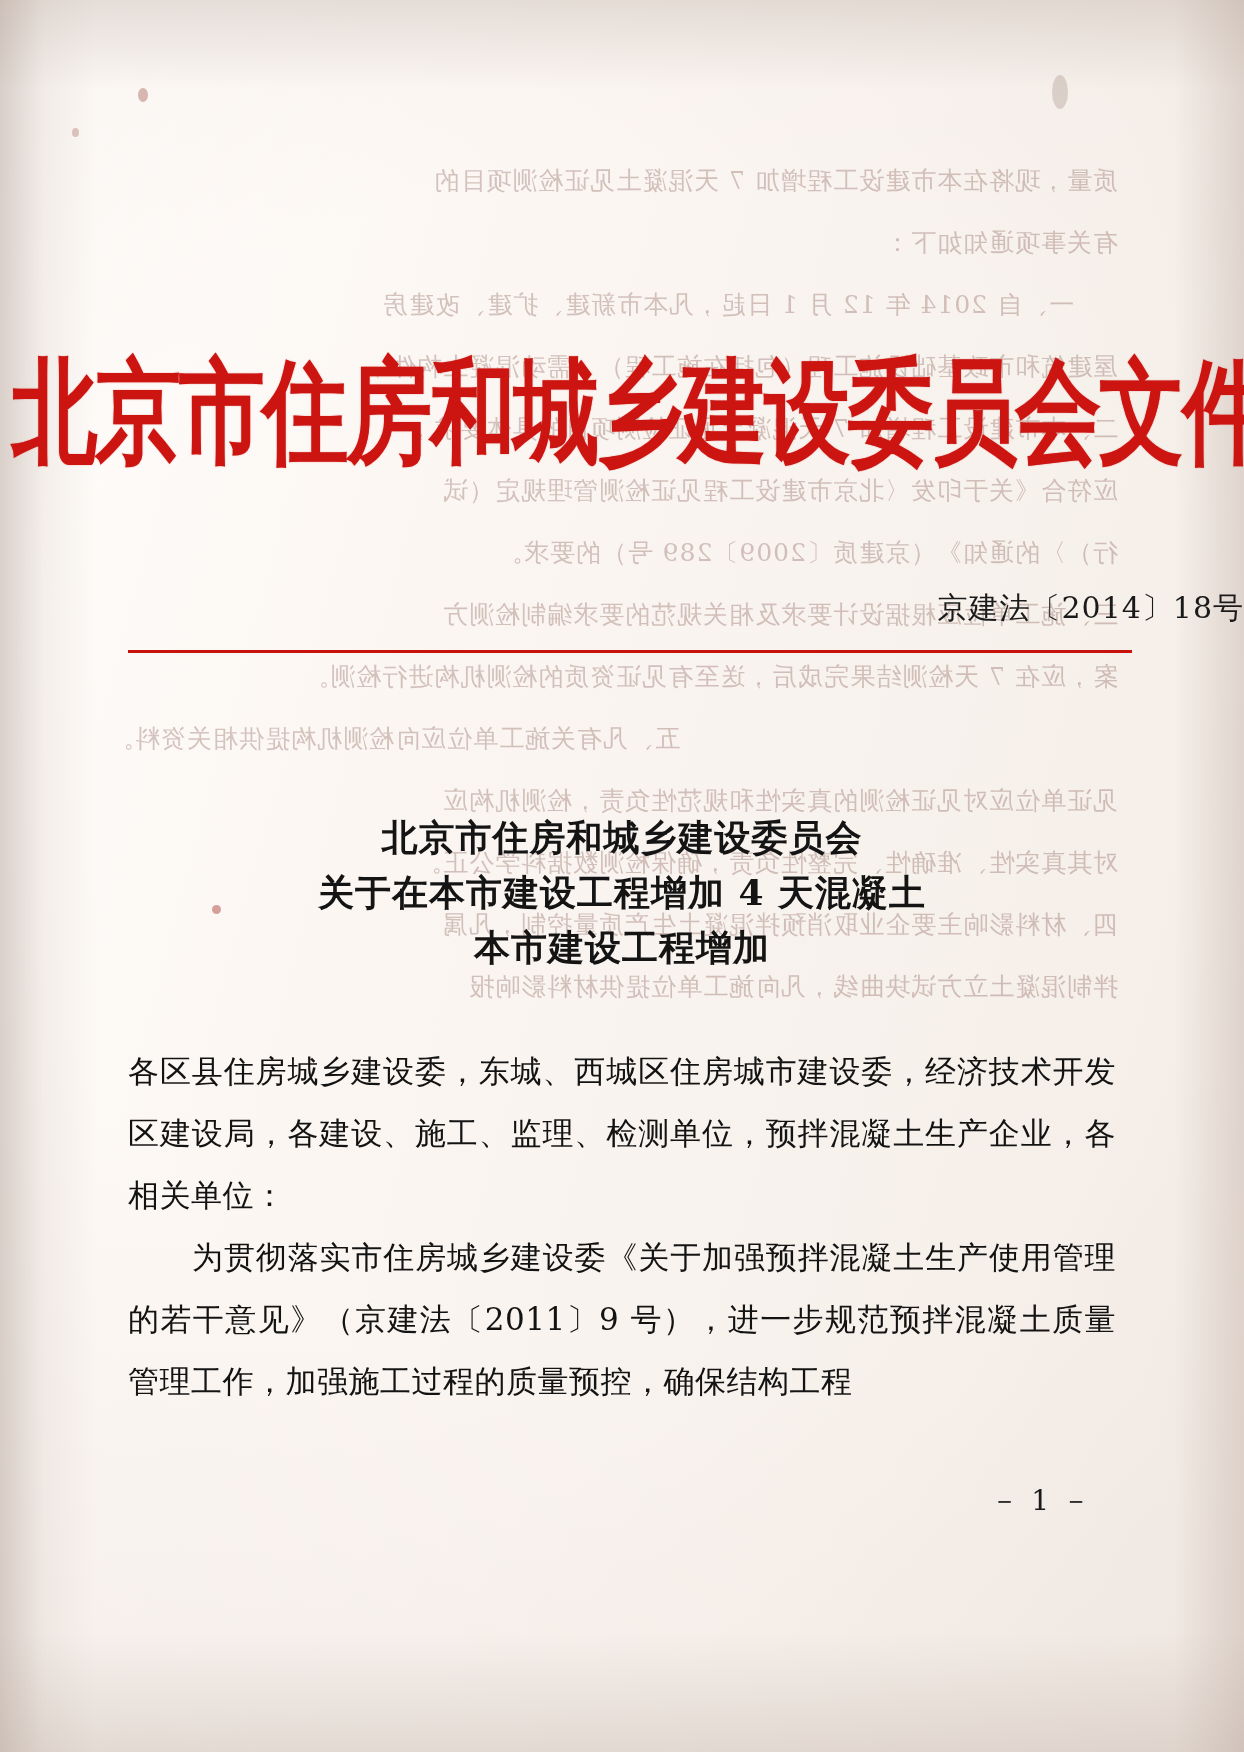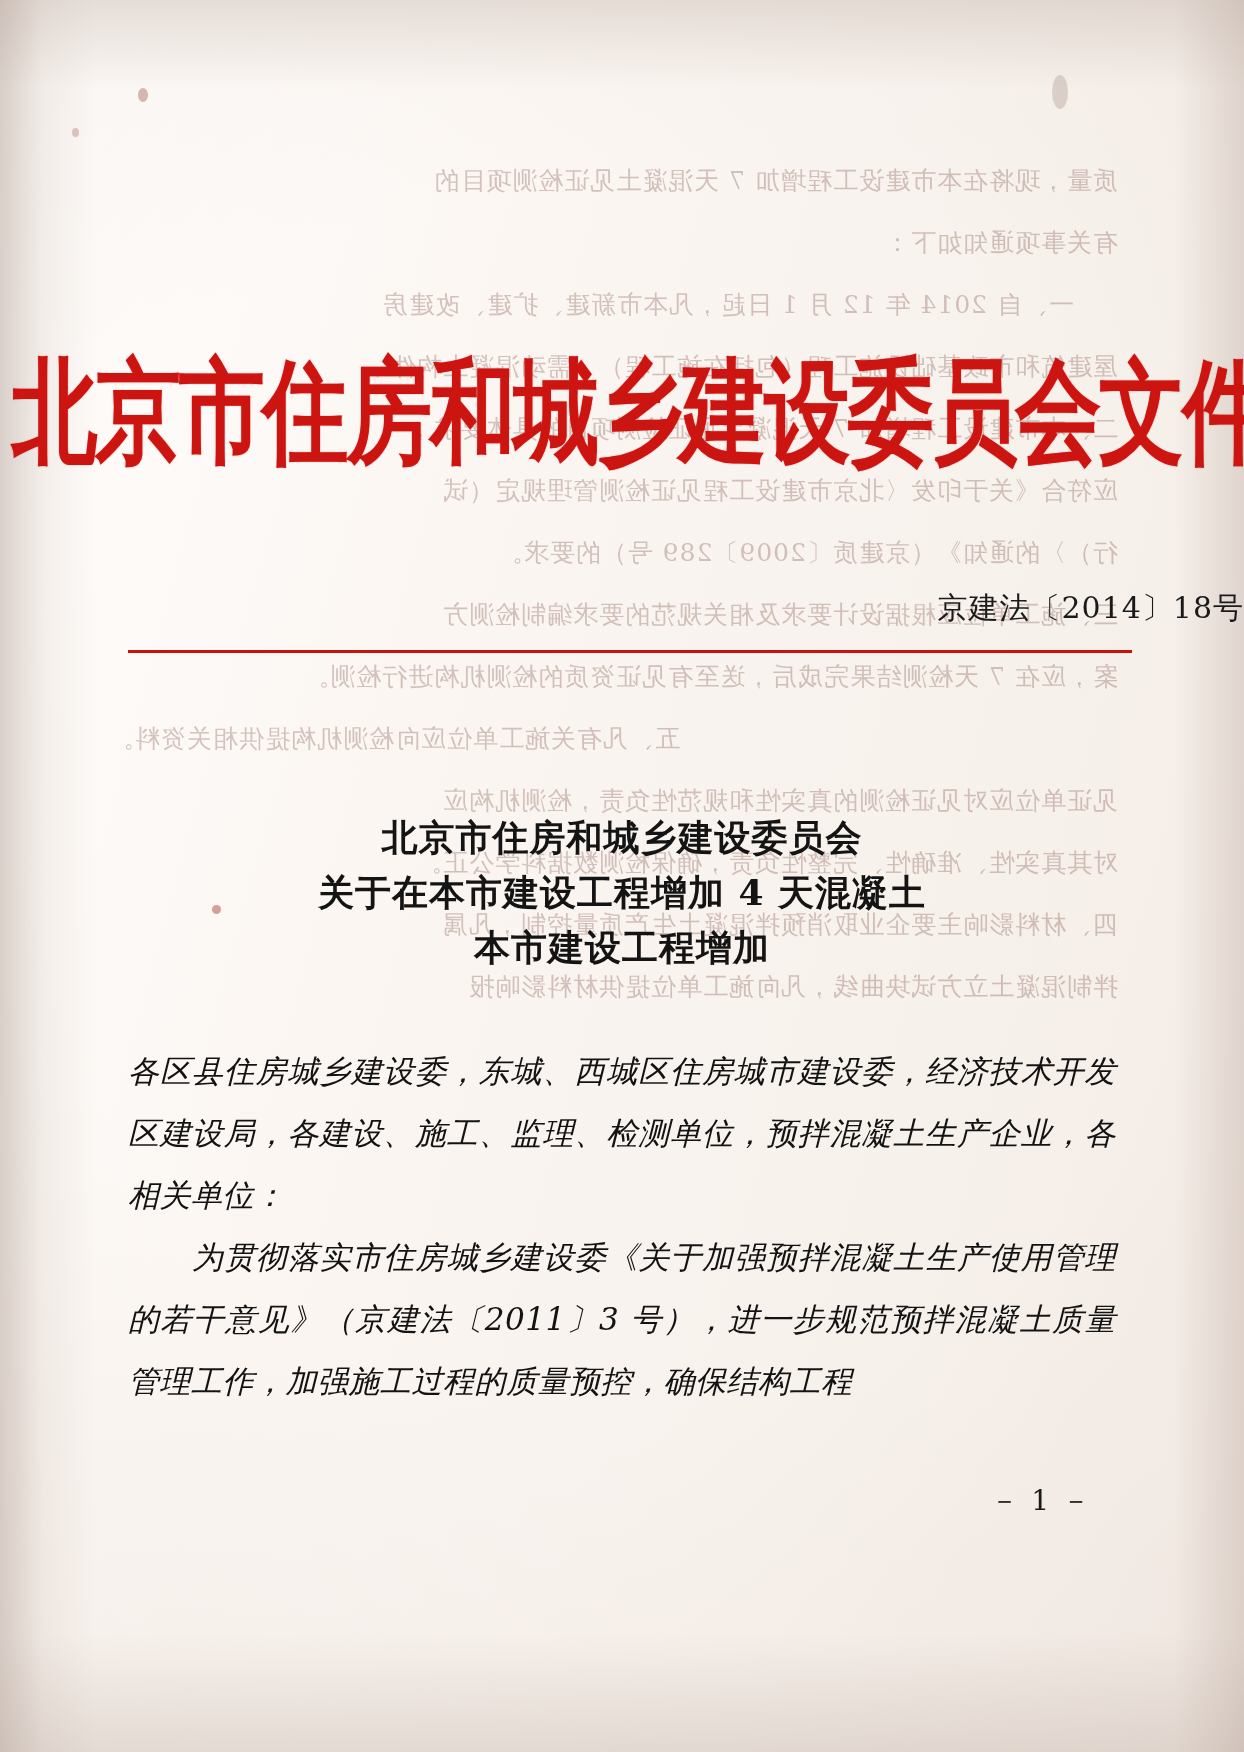--- a/index.html
+++ b/index.html
@@ -148,21 +148,20 @@
     color: #131313;
     font-size: 31px;
     line-height: 62px;
     letter-spacing: 0.5px;
     z-index: 5;
   }
   #body-text p {
     margin: 0;
     text-align: justify;
     text-justify: inter-ideograph;
-    font-style: italic;
   }
   #body-text p.indent2 { text-indent: 64px; }
 
   
   #page-number {
     position: absolute;
     left: 0; right: 0;
     bottom: 232px;
     text-align: right;
     padding-right: 152px;
@@ -222,18 +221,18 @@
   <div id="red-rule"></div>
 
   <div id="doc-title">
     <span class="tline">北京市住房和城乡建设委员会</span>
     <span class="tline">关于在本市建设工程增加 4 天混凝土</span>
     <span class="tline">本市建设工程增加</span>
   </div>
 
   <div id="body-text">
     <p>各区县住房城乡建设委，东城、西城区住房城市建设委，经济技术开发区建设局，各建设、施工、监理、检测单位，预拌混凝土生产企业，各相关单位：</p>
-    <p class="indent2">为贯彻落实市住房城乡建设委《关于加强预拌混凝土生产使用管理的若干意见》（京建法〔2011〕3 号），进一步规范预拌混凝土质量管理工作，加强施工过程的质量预控，确保结构工程</p>
+    <p class="indent2">为贯彻落实市住房城乡建设委《关于加强预拌混凝土生产使用管理的若干意见》（京建法〔2011〕9 号），进一步规范预拌混凝土质量管理工作，加强施工过程的质量预控，确保结构工程</p>
   </div>
 
   <div id="page-number">－ 1 －</div>
 
 </div>
 
 </body></html>

